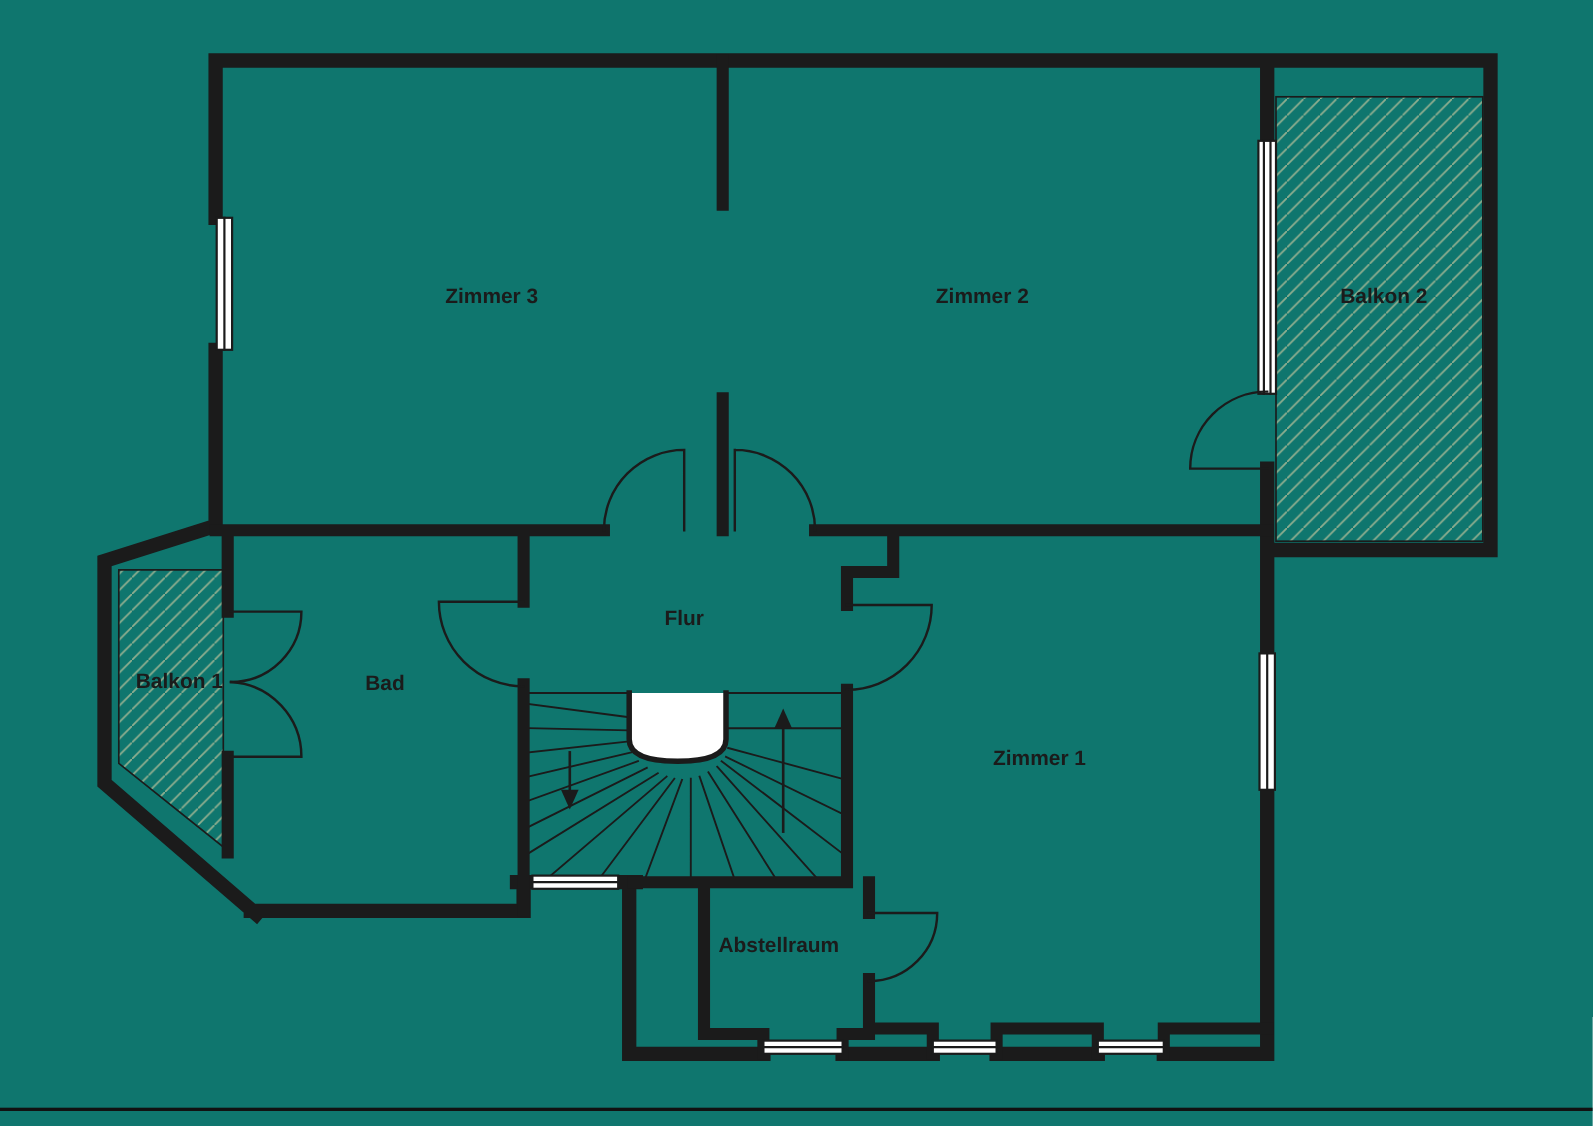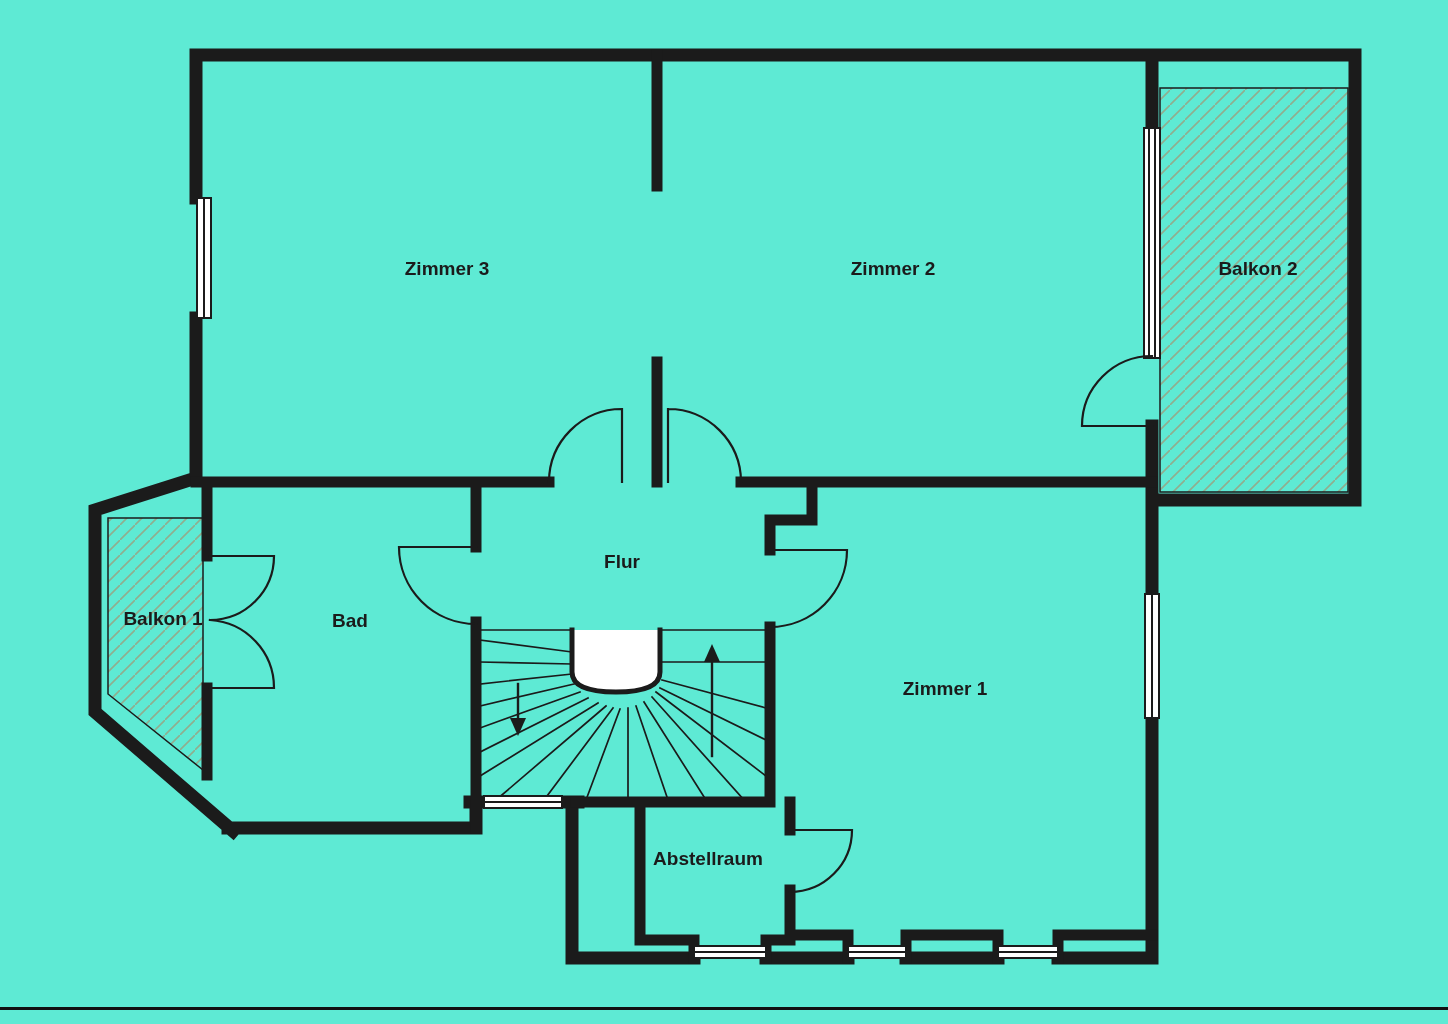--- a/index.html
+++ b/index.html
@@ -1,19 +1,19 @@
 <!DOCTYPE html>
 <html><head>
 <meta charset="utf-8">
 <style>
   html,body{margin:0;padding:0;background:#ffffff;}
   .page{
     position:relative;
     width:1448px;height:1024px;
-    background:#5eead4;
+    background:#0f766e;
     font-family:"Liberation Sans", sans-serif;
     overflow:hidden;
   }
   .plan-svg{position:absolute;left:0;top:0;width:1448px;height:1024px;display:block;}
   .room-label{
     font-family:"Liberation Sans", sans-serif;
     font-size:19px;
     font-weight:bold;
     fill:#1b1b1b;
   }

